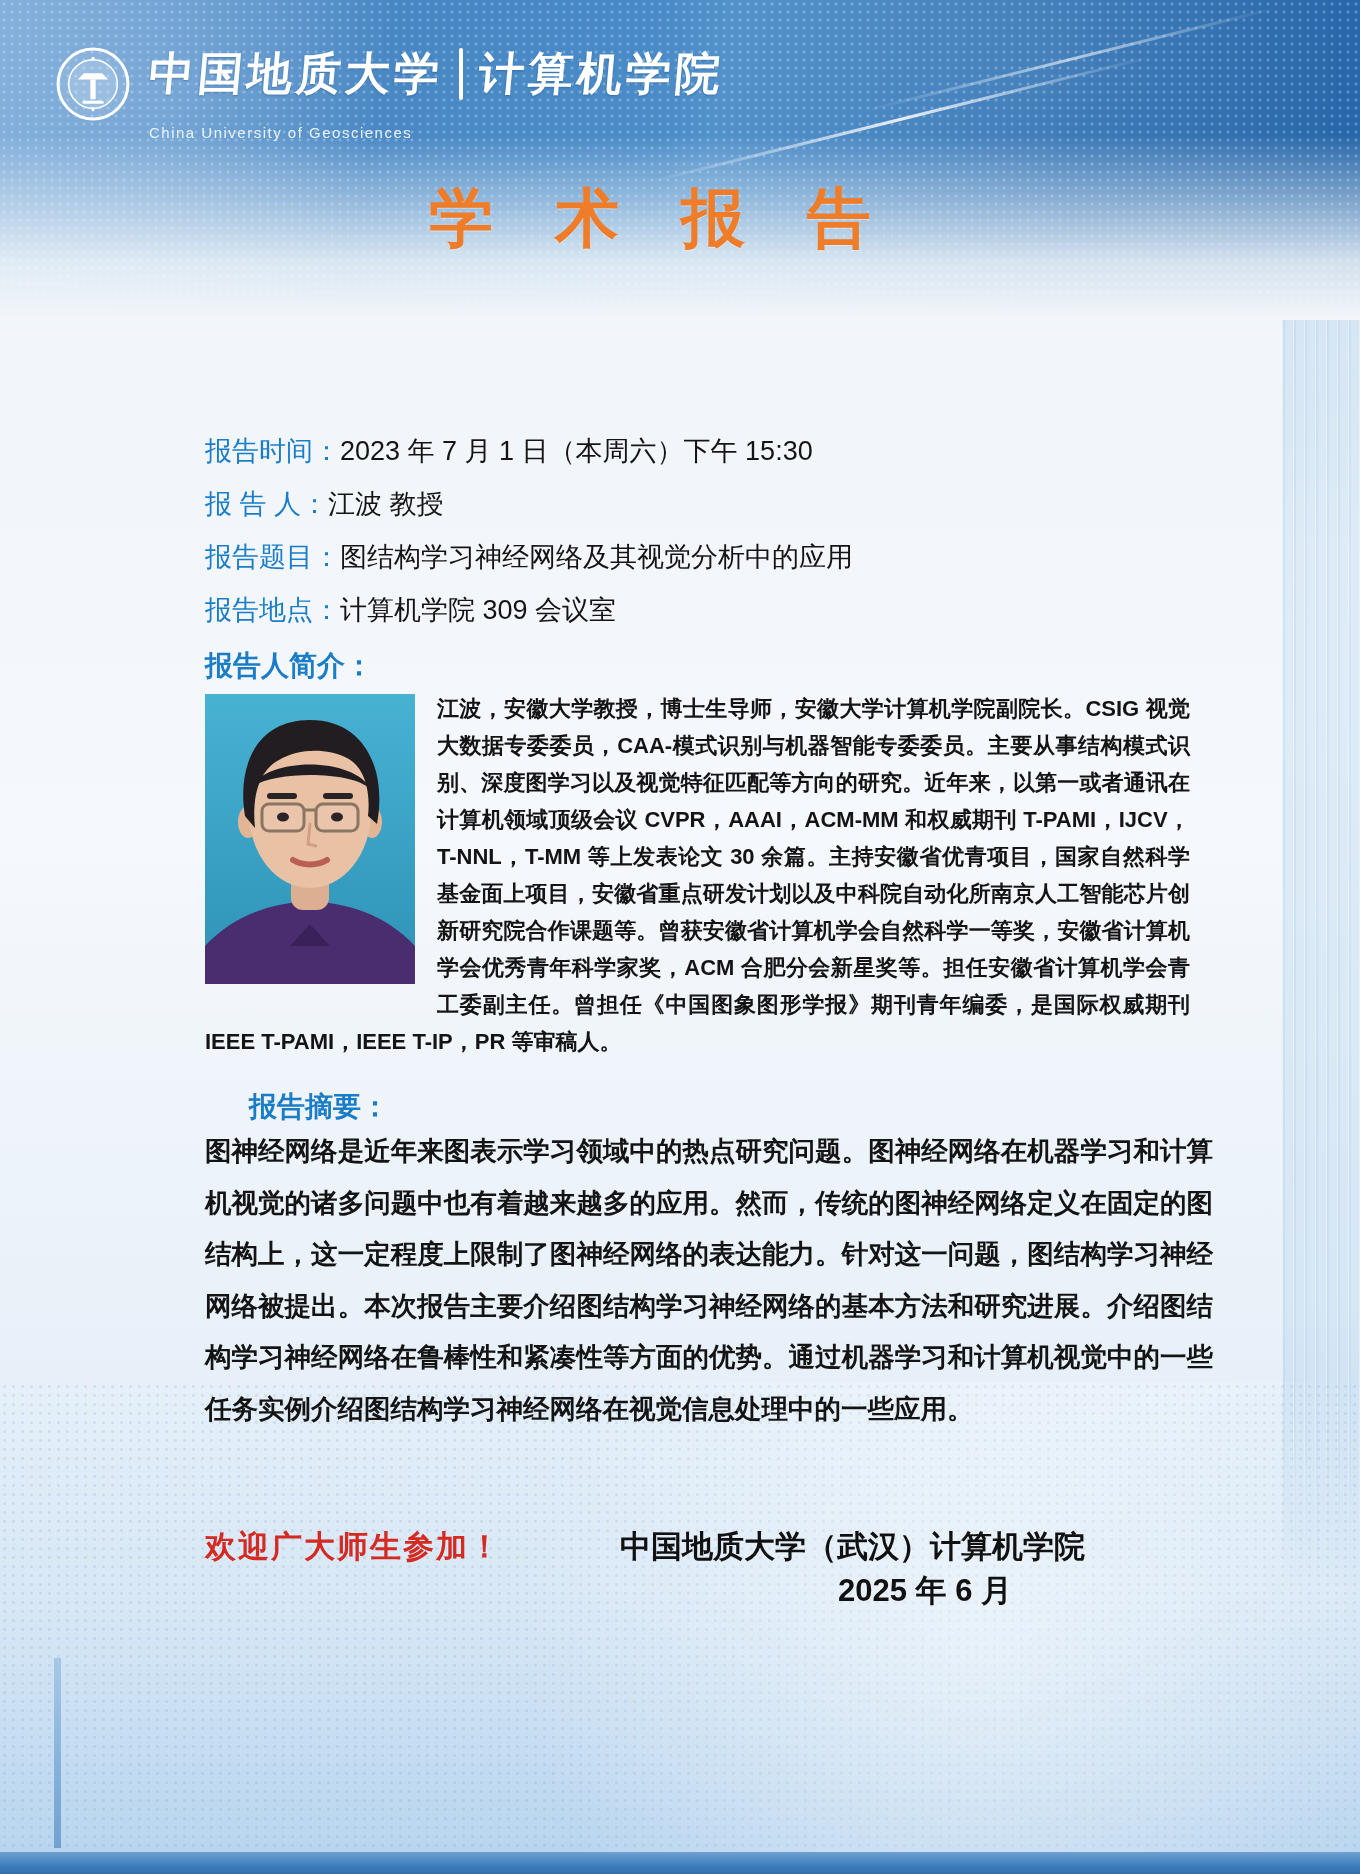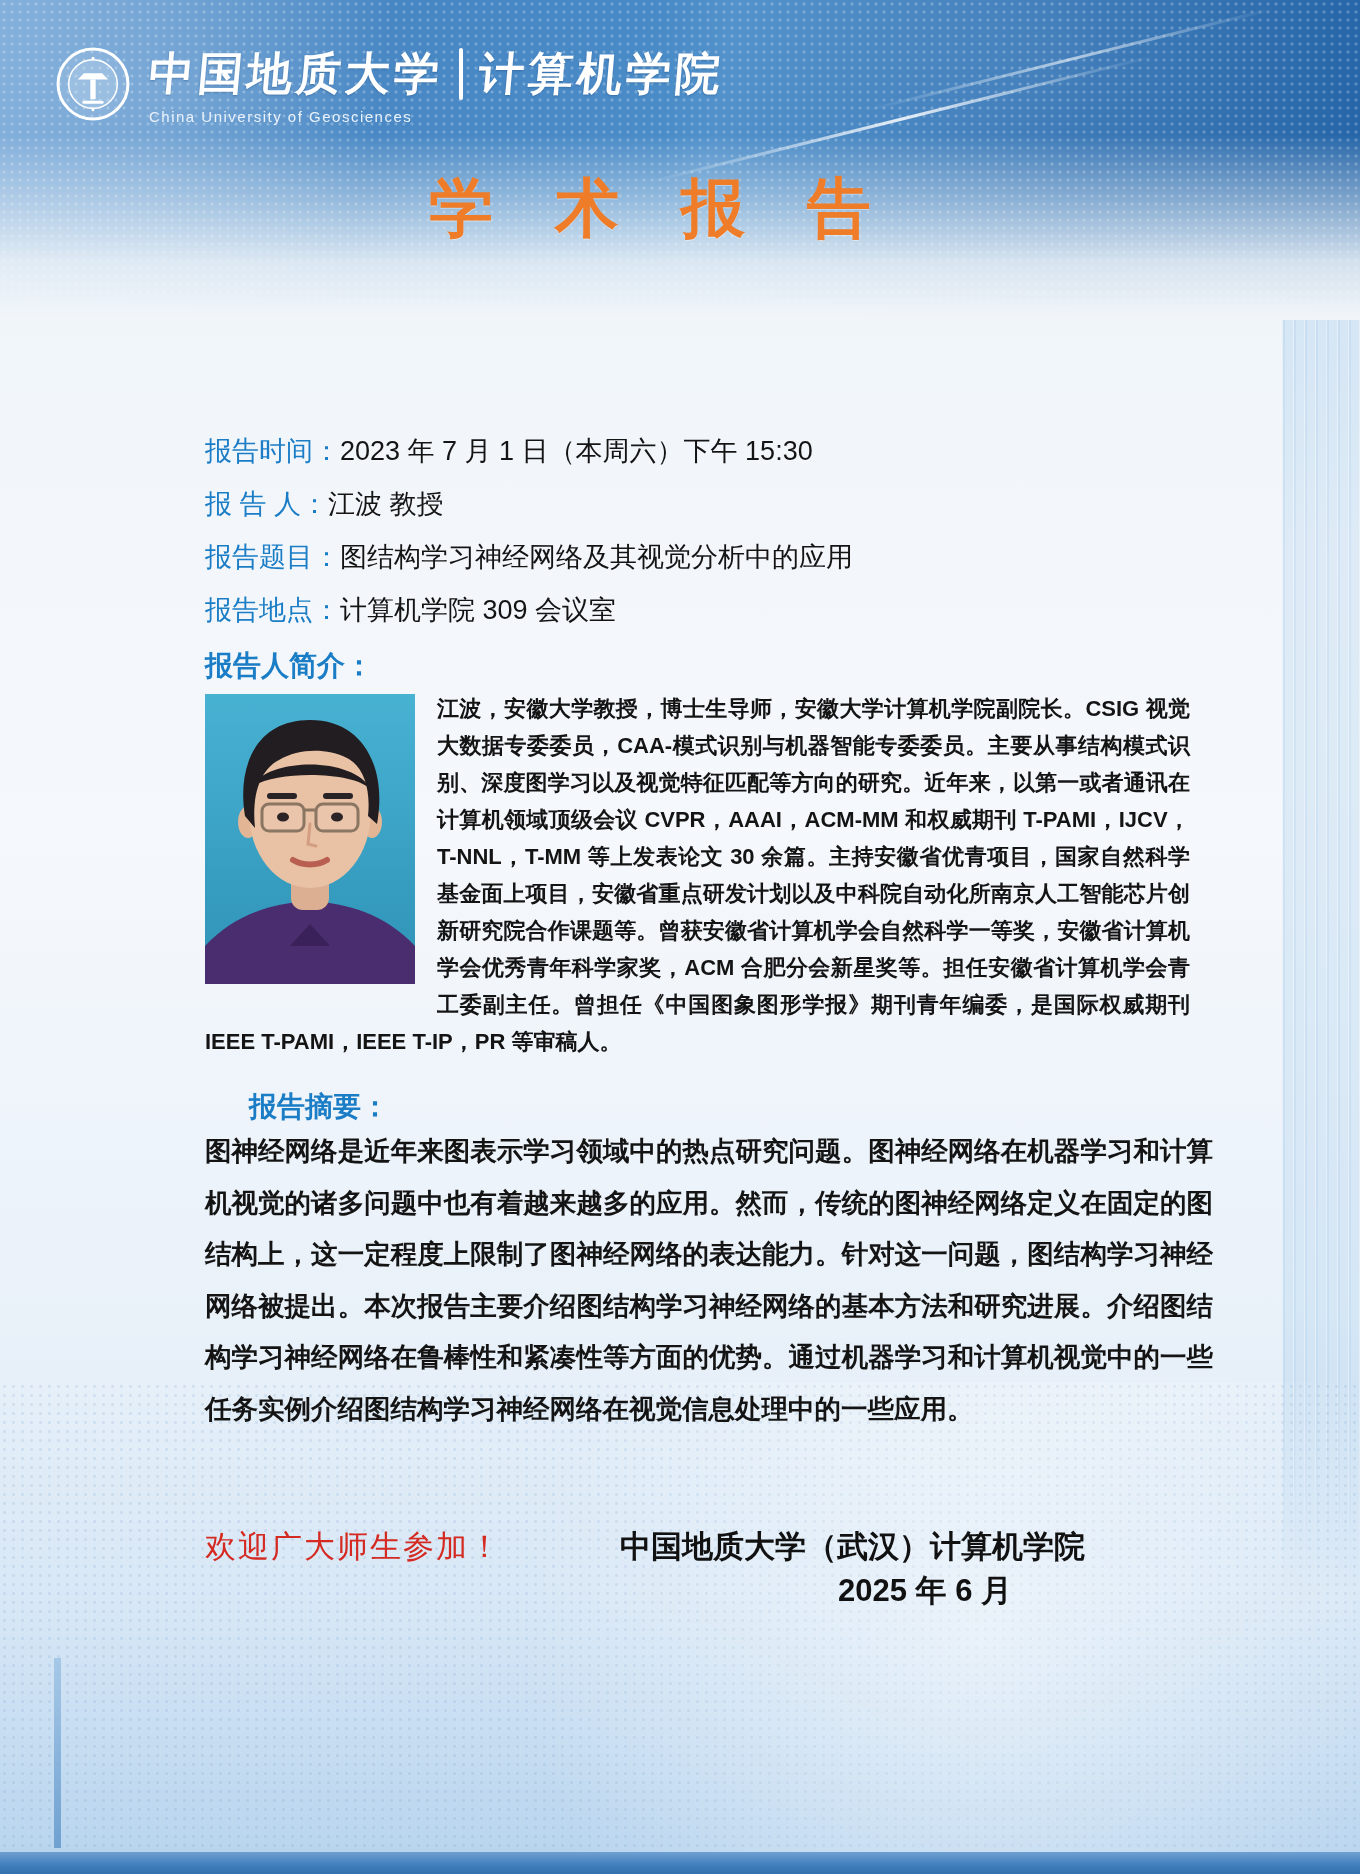--- a/index.html
+++ b/index.html
@@ -42,41 +42,41 @@
     background:linear-gradient(180deg,#6fa0d2 0%,#3c7cba 65%,#3570ae 100%);
   }
   .left-accent{position:absolute;left:54px;bottom:26px;width:7px;height:190px;background:linear-gradient(180deg,#9cc2e4,#5d94c9);opacity:.8;z-index:2;}
   
   .logo-block{position:absolute;left:55px;top:44px;z-index:6;display:flex;align-items:flex-start;color:#fff;}
   .emblem{width:76px;height:76px;flex:0 0 auto;margin-top:2px;}
   .logo-text{margin-left:18px;}
   .logo-row{display:flex;align-items:center;}
   .logo-cn{font-size:45px;font-weight:800;letter-spacing:4px;transform:skewX(-5deg);text-shadow:0 1px 2px rgba(20,60,110,.35);white-space:nowrap;}
   .logo-div{width:4px;height:52px;background:#fff;margin:0 16px;border-radius:2px;}
-  .logo-en{font-size:15px;letter-spacing:1.5px;margin-top:4px;font-weight:400;color:#eaf2fb;}
+  .logo-en{font-size:15px;letter-spacing:1.5px;margin-top:20px;font-weight:400;color:#eaf2fb;}
   
   .title{
-    position:absolute;left:0;right:60px;top:168px;z-index:6;text-align:center;
+    position:absolute;left:0;right:60px;top:178px;z-index:6;text-align:center;
     font-size:64px;line-height:80px;font-weight:800;color:#ee7c28;letter-spacing:22px;text-indent:22px;
     text-shadow:0 1px 0 rgba(255,255,255,.4);white-space:nowrap;
   }
   
   .intro{position:absolute;left:205px;top:314px;width:862px;z-index:6;font-size:26.5px;line-height:53px;font-weight:700;color:#141414;text-indent:2em;text-align:justify;}
   .info-list{position:absolute;left:205px;top:424px;z-index:6;}
   .info-row{height:53px;display:flex;align-items:center;font-size:27px;font-weight:400;white-space:nowrap;}
   .info-label{color:#1b7dc5;}
   .info-value{color:#141414;}
   .section-label{position:absolute;left:205px;z-index:6;font-size:28px;font-weight:800;color:#1b7dc5;}
   .bio-heading{top:647px;}
   .bio{position:absolute;left:205px;top:690px;width:985px;z-index:6;font-size:22px;line-height:37px;font-weight:700;color:#141414;text-align:justify;}
   .photo{float:left;width:210px;height:290px;margin:4px 22px 10px 0;display:block;}
   .abstract-heading{top:1088px;margin-left:44px;}
   .abstract{position:absolute;left:205px;top:1126px;width:1008px;z-index:6;font-size:26.5px;line-height:51.5px;font-weight:700;color:#141414;text-align:justify;}
   
-  .footer-welcome{position:absolute;left:205px;top:1526px;z-index:6;font-size:31px;font-weight:400;color:#d42a22;letter-spacing:2px;white-space:nowrap;}
+  .footer-welcome{position:absolute;left:205px;top:1526px;z-index:6;font-size:31px;font-weight:700;color:#d42a22;letter-spacing:2px;white-space:nowrap;}
   .footer-org{position:absolute;left:620px;top:1526px;z-index:6;font-size:31px;font-weight:800;color:#111;white-space:nowrap;}
   .footer-date{position:absolute;left:838px;top:1570px;z-index:6;font-size:31px;font-weight:800;color:#111;white-space:nowrap;}
 </style>
 </head>
 <body>
 
 <div class="page">
 
   <div class="right-band"></div>
   <div class="bg-top"></div>

